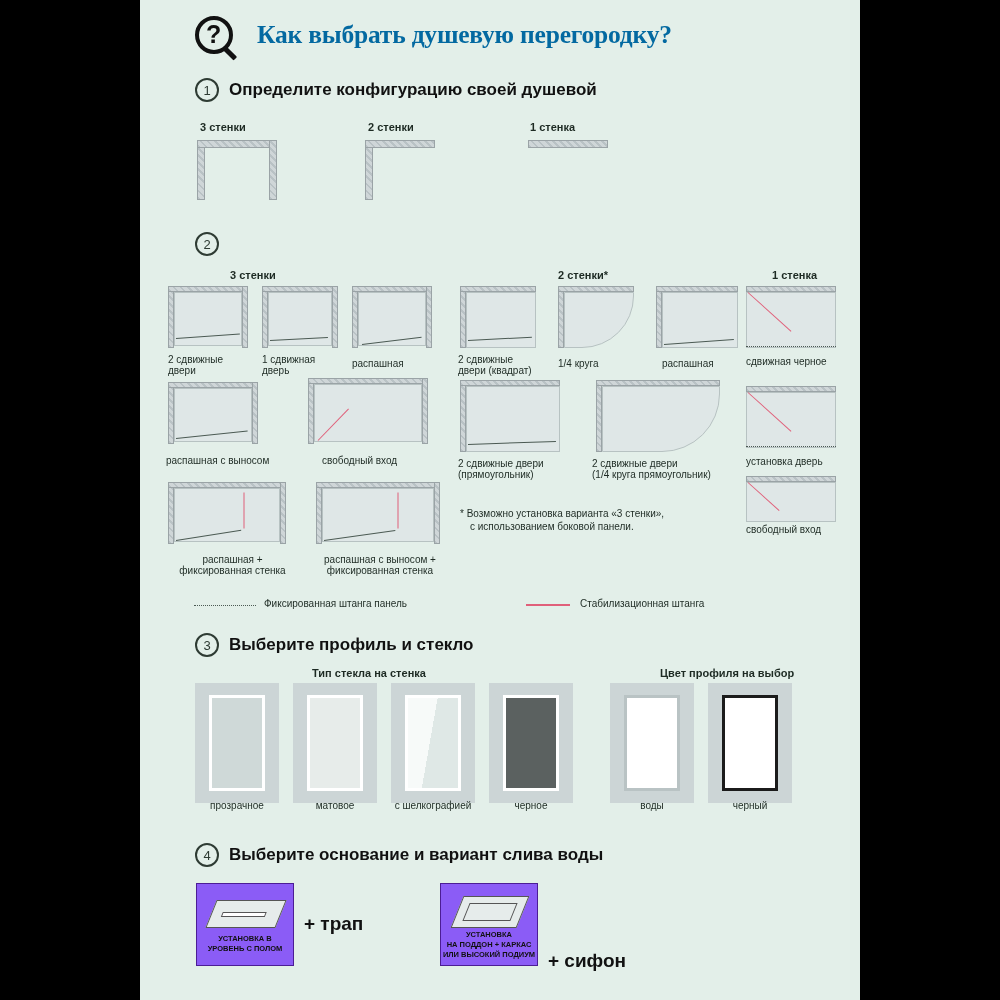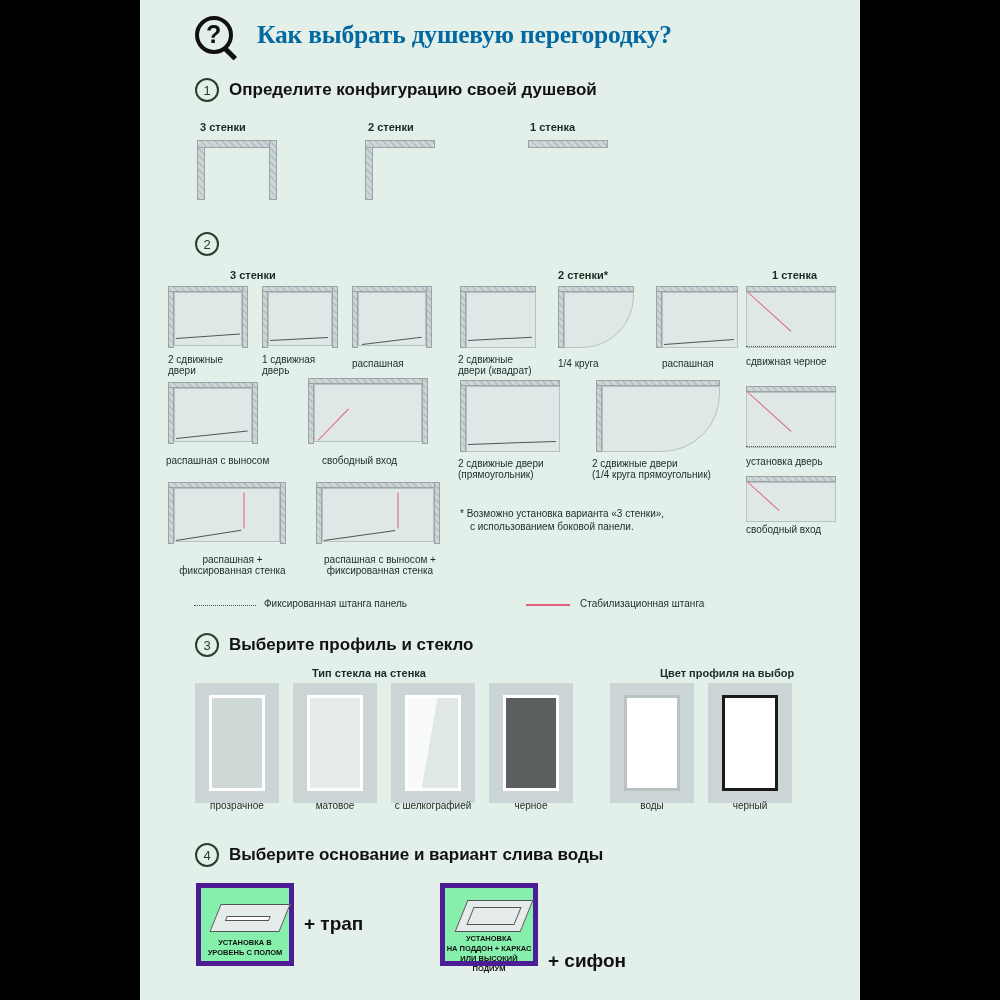--- a/index.html
+++ b/index.html
@@ -36,21 +36,21 @@
 
   
   .legend-dot{position:absolute;border-top:1.5px dotted #4b5a53;height:0;}
   .legend-pink{position:absolute;background:#e0607a;height:2px;}
 
   
   .tile{position:absolute;width:84px;height:120px;background:#ccd5d6;}
   .tile .pane{position:absolute;left:14px;top:12px;width:56px;height:96px;box-sizing:border-box;}
 
   
-  .s4box{position:absolute;background:#86efac;border:5px solid #4c1d95;box-sizing:border-box;}
+  .s4box{position:absolute;background:#8b5cf6;border:1px solid #4c1d95;box-sizing:border-box;}
   .plus{position:absolute;font-size:19px;font-weight:bold;color:#111;}
   .s4cap{position:absolute;font-size:7.5px;font-weight:bold;color:#111;text-align:center;line-height:1.3;width:100%;left:0;}
 </style>
 </head>
 <body>
 
 <div class="poster">
 
   <div class="header">
     <div class="q-icon">

